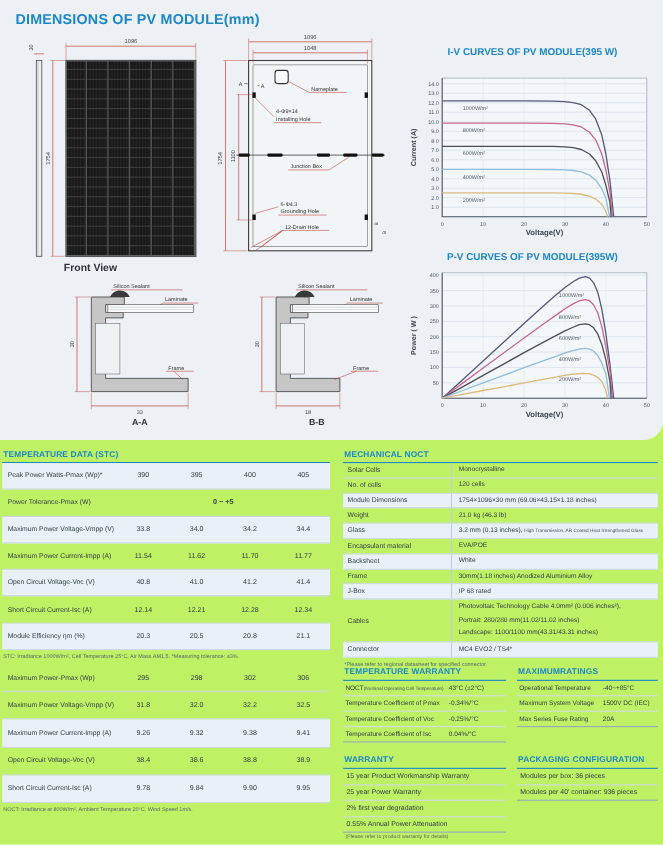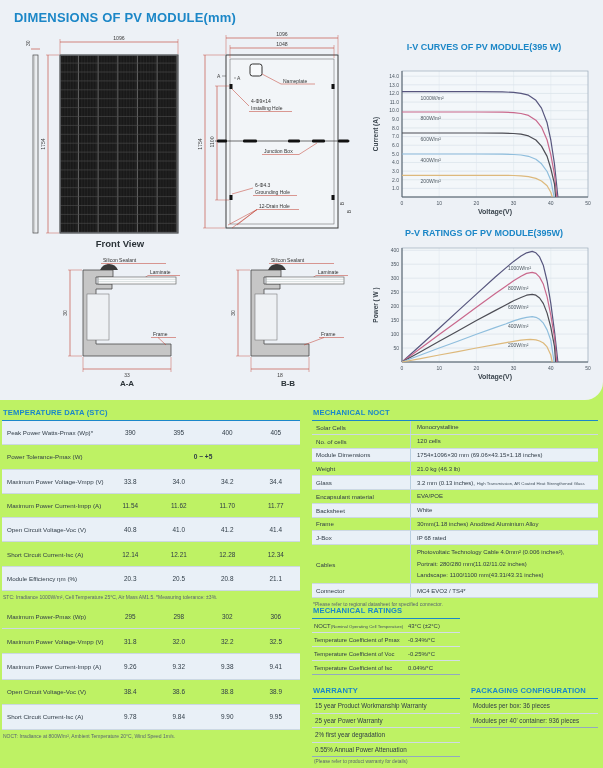--- a/index.html
+++ b/index.html
@@ -2,21 +2,21 @@
 <html><head>
 <meta charset="utf-8">
 <style>
   html,body{margin:0;padding:0;background:#fff;}
   #page{position:relative;width:603px;height:768px;background:#bef264;
         font-family:"Liberation Sans",sans-serif;overflow:hidden;}
   .panel{position:absolute;left:0;top:0;width:603px;height:400px;background:#edf1f6;border-radius:0 0 18px 0;}
   .abs{position:absolute;}
   .main-title{left:14px;top:10px;font-size:13px;font-weight:bold;color:#1c87c7;letter-spacing:.2px;}
   .chart-title{width:232px;text-align:center;font-size:9px;font-weight:bold;color:#1c87c7;}
-  .fv-caption{left:58px;top:238px;width:124px;text-align:center;font-size:9.5px;font-weight:bold;color:#2b3338;}
+  .fv-caption{left:58px;top:238px;width:124px;text-align:left;font-size:9.5px;font-weight:bold;color:#2b3338;}
   svg text{font-family:"Liberation Sans",sans-serif;}
   
   .sec-h{font-size:7.6px;font-weight:bold;color:#1b87c9;border-bottom:1.6px solid #1b87c9;
          padding:2px 0 3px 1px;letter-spacing:.15px;}
   .fnote{font-size:5px;color:#5a6670;margin-top:3px;padding-left:1px;}
   
   .t-row{display:grid;grid-template-columns:104px repeat(4,48.5px);align-items:center;
          border-bottom:1px solid #ccd8e3;}
   .stc .t-row{height:23.3px;} .noct .t-row{height:24.2px;}
   .stc .t-row:nth-child(odd){background:#e9f0f7;}
@@ -273,21 +273,21 @@
       <path d="M34.0,78.0 L71.2,78.0 L108.4,78.0 L134.4,78.1 L145.6,78.5 L153.0,79.2 L160.5,80.9 L167.9,85.0 L173.5,91.1 L179.1,101.4 L182.8,113.5 L186.5,129.1 L187.6,142.0" fill="none" stroke="#4d4d55" stroke-width="1.2" stroke-linejoin="round"></path>
       <text x="52.6" y="85.9041095890411" font-size="5" fill="#4d5861">600W/m²</text>
       <path d="M34.0,99.0 L71.2,99.0 L108.4,99.0 L134.4,99.1 L145.6,99.5 L153.0,100.0 L160.5,101.3 L167.9,104.2 L173.5,108.8 L179.1,116.5 L182.8,125.2 L186.1,142.0" fill="none" stroke="#8fbedd" stroke-width="1.2" stroke-linejoin="round"></path>
       <text x="52.6" y="107.47945205479452" font-size="5" fill="#4d5861">400W/m²</text>
       <path d="M34.0,120.3 L71.2,120.3 L108.4,120.3 L134.4,120.3 L145.6,120.5 L153.0,120.9 L160.5,121.6 L167.9,123.4 L173.5,126.0 L179.1,130.8 L182.8,137.3 L184.3,142.0" fill="none" stroke="#ddb97c" stroke-width="1.2" stroke-linejoin="round"></path>
       <text x="52.6" y="128.1917808219178" font-size="5" fill="#4d5861">200W/m²</text>
       <text x="127" y="159" text-anchor="middle" font-size="7" font-weight="bold" fill="#3a444d">Voltage(V)</text>
       <text text-anchor="middle" font-size="6.5" font-weight="bold" fill="#3a444d" transform="translate(10,79) rotate(-90)">Current (A)</text>
     </svg>
 
-  <div class="abs chart-title" style="left:368px;top:228px;">P-V RATINGS OF PV MODULE(395W)</div>
+  <div class="abs chart-title" style="left:368px;top:228px;">P-V CURVES OF PV MODULE(395W)</div>
   <svg class="abs" style="left:368px;top:240px;" width="232" height="152" viewBox="0 0 232 152">
       <rect x="34" y="8" width="186" height="114" fill="#f3f7fa"></rect>
       <line x1="34" x2="220" y1="108.02941176470588" y2="108.02941176470588" stroke="#d4dde6" stroke-width="0.6"></line>
       <text x="31" y="109.82941176470588" text-anchor="end" font-size="5" fill="#4a5560">50</text>
       <line x1="34" x2="220" y1="94.05882352941177" y2="94.05882352941177" stroke="#d4dde6" stroke-width="0.6"></line>
       <text x="31" y="95.85882352941177" text-anchor="end" font-size="5" fill="#4a5560">100</text>
       <line x1="34" x2="220" y1="80.08823529411765" y2="80.08823529411765" stroke="#d4dde6" stroke-width="0.6"></line>
       <text x="31" y="81.88823529411765" text-anchor="end" font-size="5" fill="#4a5560">150</text>
       <line x1="34" x2="220" y1="66.11764705882354" y2="66.11764705882354" stroke="#d4dde6" stroke-width="0.6"></line>
       <text x="31" y="67.91764705882353" text-anchor="end" font-size="5" fill="#4a5560">200</text>
@@ -490,41 +490,58 @@
         <div class="m-lab">Connector</div>
         <div class="m-val">
             <span>MC4 EVO2 / TS4*</span>
           </div>
       </div>
     </div>
     <div class="fnote">*Please refer to regional datasheet for specified connector.</div>
   </div>
 
   <div class="abs" style="left:312px;top:604px;width:148px;">
-    <div class="sec-h">MECHANICAL RATINGS</div>
+    <div class="sec-h">TEMPERATURE WARRANTY</div>
     <div class="kv temp">
       <div class="kv-row">
         <div class="kv-lab"><span>NOCT</span><span class="tiny">(Nominal Operating Cell Temperature)</span></div>
         <div class="kv-val">43°C (±2°C)</div>
       </div>
       <div class="kv-row">
         <div class="kv-lab">Temperature Coefficient of Pmax</div>
         <div class="kv-val">-0.34%/°C</div>
       </div>
       <div class="kv-row">
         <div class="kv-lab">Temperature Coefficient of Voc</div>
         <div class="kv-val">-0.25%/°C</div>
       </div>
       <div class="kv-row">
         <div class="kv-lab">Temperature Coefficient of Isc</div>
         <div class="kv-val">0.04%/°C</div>
       </div>
     </div>
   </div>
 
+  <div class="abs" style="left:470px;top:604px;width:128px;">
+    <div class="sec-h">MAXIMUMRATINGS</div>
+    <div class="kv maxr">
+      <div class="kv-row">
+        <div class="kv-lab">Operational Temperature</div>
+        <div class="kv-val">-40~+85°C</div>
+      </div>
+      <div class="kv-row">
+        <div class="kv-lab">Maximum System Voltage</div>
+        <div class="kv-val">1500V DC (IEC)</div>
+      </div>
+      <div class="kv-row">
+        <div class="kv-lab">Max Series Fuse Rating</div>
+        <div class="kv-val">20A</div>
+      </div>
+    </div>
+  </div>
 
   <div class="abs" style="left:470px;top:684px;width:128px;">
     <div class="sec-h">PACKAGING CONFIGURATION</div>
     <div class="wlist">
       <div class="w-item">Modules per box: 36 pieces</div>
       <div class="w-item">Modules per 40' container: 936 pieces</div>
     </div>
   </div>
 
   <div class="abs" style="left:312px;top:684px;width:148px;">

